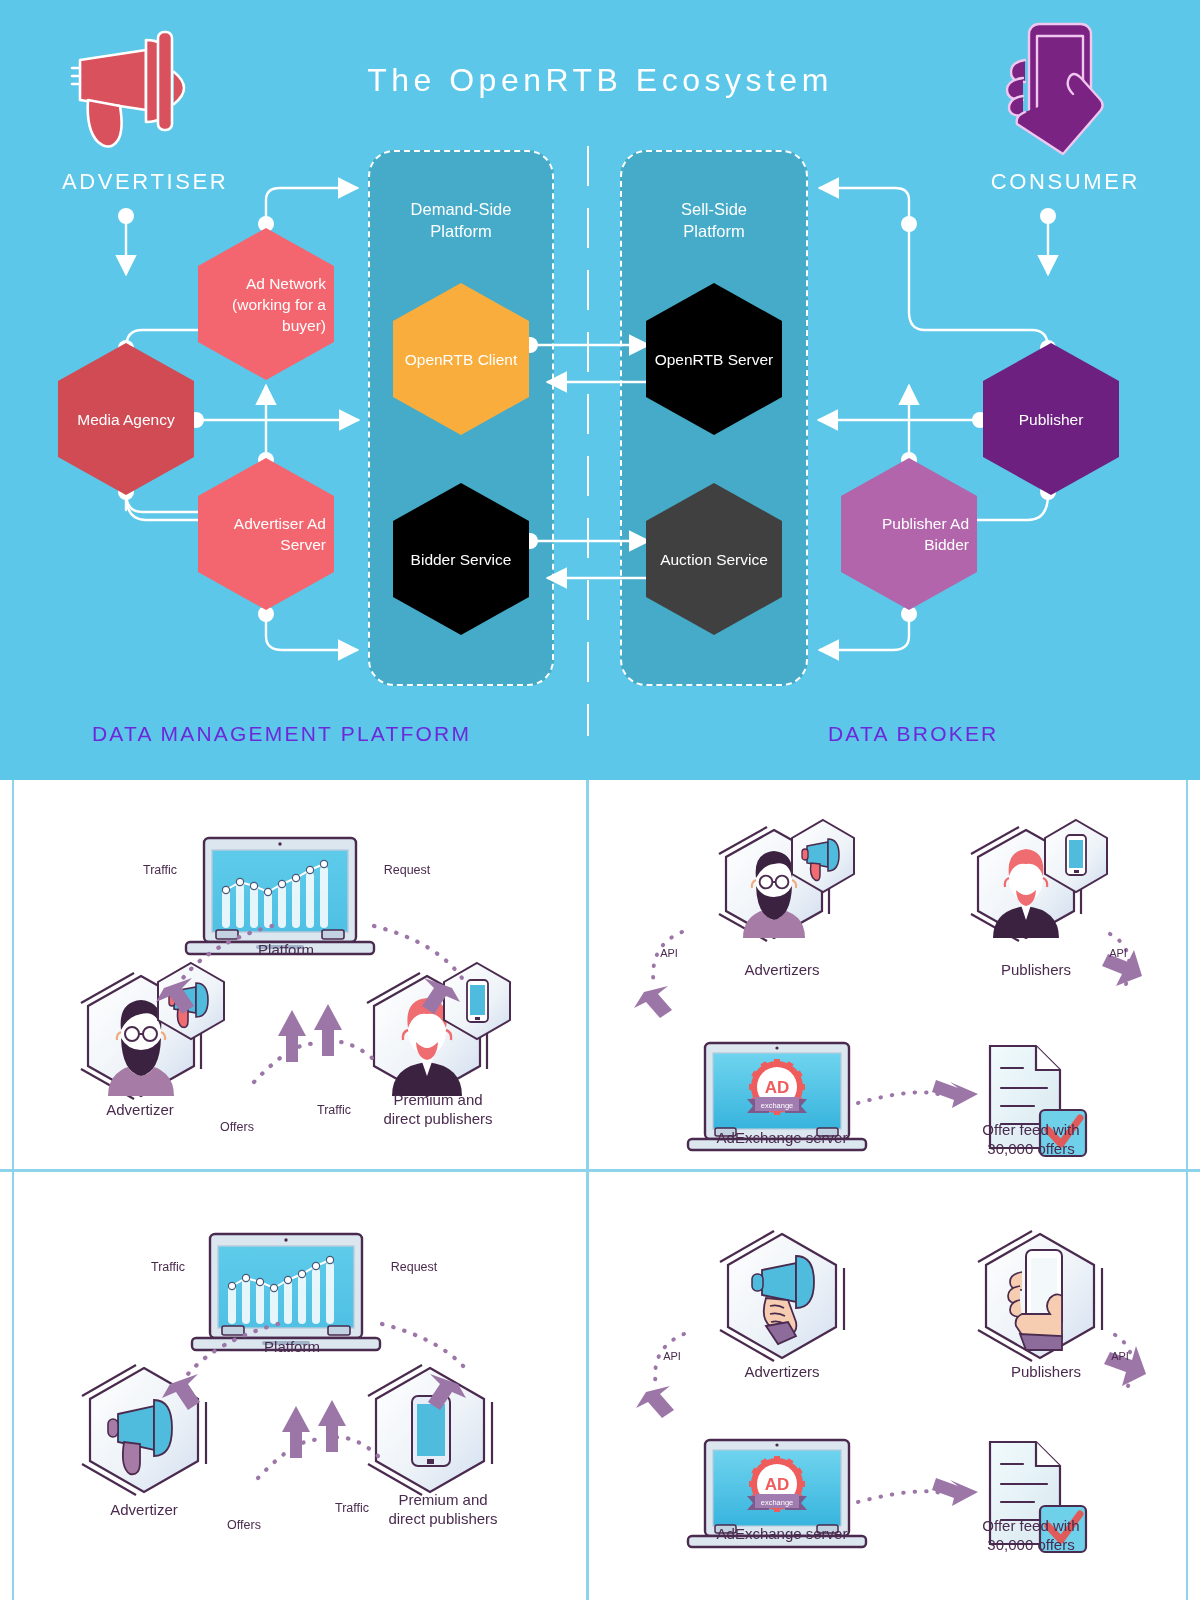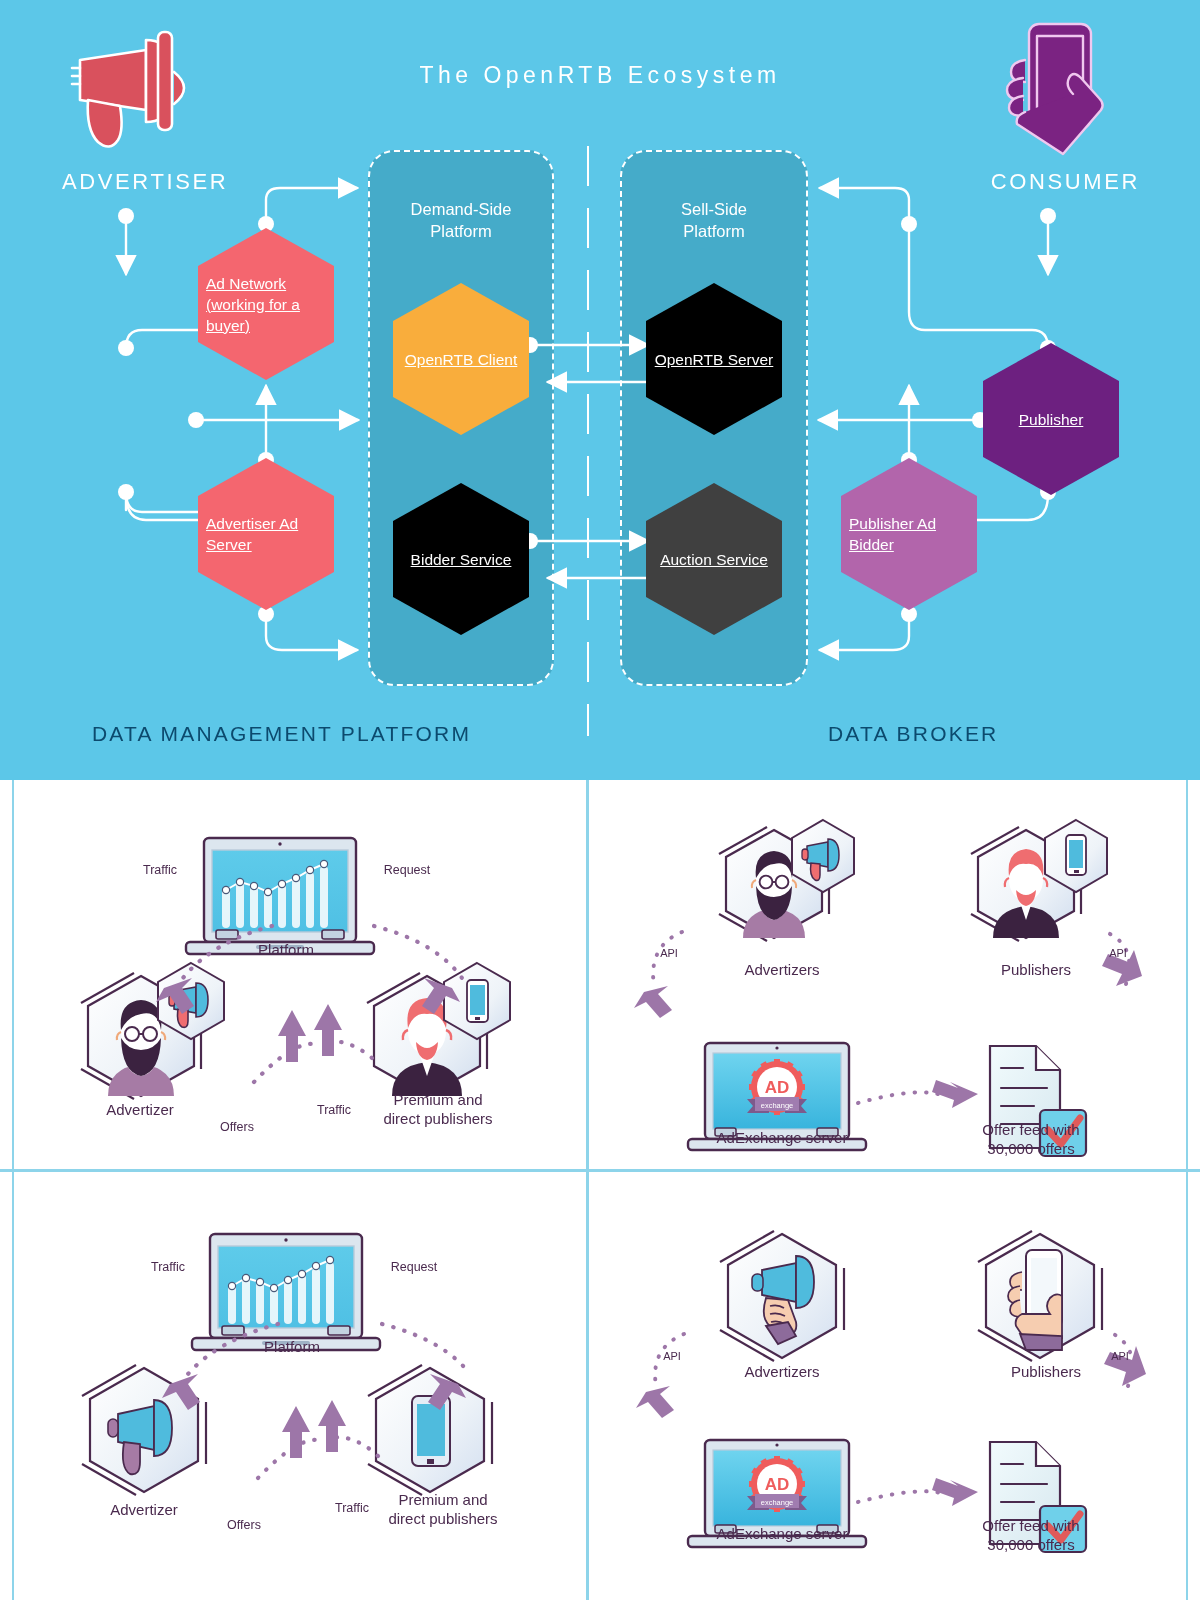--- a/index.html
+++ b/index.html
@@ -7,29 +7,29 @@
     width:1200px;height:1600px;overflow:hidden;
     font-family:"Liberation Sans", sans-serif;
     background:#ffffff;
   }
   #root{position:relative;width:1200px;height:1600px;}
 
   
   .topband{position:absolute;left:0;top:0;width:1200px;height:780px;background:#5cc7e8;}
   .title{
     position:absolute;left:0;top:62px;width:1200px;text-align:center;
-    color:#ffffff;font-size:23px;letter-spacing:4.5px;font-weight:400;
+    color:#ffffff;font-size:32px;letter-spacing:4.5px;font-weight:400;
   }
   .corner-label{
     position:absolute;color:#ffffff;font-size:22px;letter-spacing:2.6px;font-weight:400;
   }
   .adv-label{left:62px;top:169px;}
   .con-label{right:60px;top:169px;}
   .bottom-label{
-    position:absolute;color:#0c4a6e;font-size:21px;letter-spacing:2.2px;font-weight:400;
+    position:absolute;color:#6d28d9;font-size:21px;letter-spacing:2.2px;font-weight:400;
   }
   .dmp-label{left:92px;top:722px;}
   .dbr-label{left:828px;top:722px;}
 
   .corner-icon{position:absolute;}
   .mega-icon{left:58px;top:18px;}
   .phone-icon{left:985px;top:12px;}
 
   
   .platform{
@@ -42,23 +42,22 @@
     position:absolute;width:100%;left:0;top:46px;text-align:center;color:#ffffff;
     font-size:16.5px;line-height:22px;
   }
   .center-divider{
     position:absolute;left:587px;top:146px;width:2px;height:590px;
   }
 
   
   .hex{
     position:absolute;display:flex;align-items:center;justify-content:center;
-    text-align:left;color:#ffffff;font-size:15.5px;line-height:21px;
+    text-align:right;color:#ffffff;font-size:15.5px;line-height:21px;
     clip-path:polygon(50% 0%,100% 25%,100% 75%,50% 100%,0% 75%,0% 25%);
-    text-decoration:underline;
     -webkit-clip-path:polygon(50% 0%,100% 25%,100% 75%,50% 100%,0% 75%,0% 25%);
   }
   .hex span{padding:0 8px;display:block;}
 
   .h-adnet-l{left:198px;top:228px;width:136px;height:152px;background:#f4666f;}
   .h-media  {left:58px; top:343px;width:136px;height:152px;background:#d14b55;}
   .h-advsrv {left:198px;top:458px;width:136px;height:152px;background:#f4666f;}
   .h-client {left:393px;top:283px;width:136px;height:152px;background:#f9ad3c;}
   .h-bidder {left:393px;top:483px;width:136px;height:152px;background:#000000;}
   .h-server {left:646px;top:283px;width:136px;height:152px;background:#000000;}
@@ -191,20 +190,23 @@
         <circle cx="980" cy="420" r="8"></circle>
         <circle cx="1048" cy="492" r="8"></circle>
         <circle cx="909" cy="460" r="8"></circle>
         <circle cx="909" cy="614" r="8"></circle>
       </g>
     </svg>
 
     <div class="hex h-adnet-l">
       <span>Ad Network (working for a buyer)</span>
     </div>
+    <div class="hex h-media">
+      <span>Media Agency</span>
+    </div>
     <div class="hex h-advsrv">
       <span>Advertiser Ad Server</span>
     </div>
     <div class="hex h-client">
       <span>OpenRTB Client</span>
     </div>
     <div class="hex h-bidder">
       <span>Bidder Service</span>
     </div>
     <div class="hex h-server">

